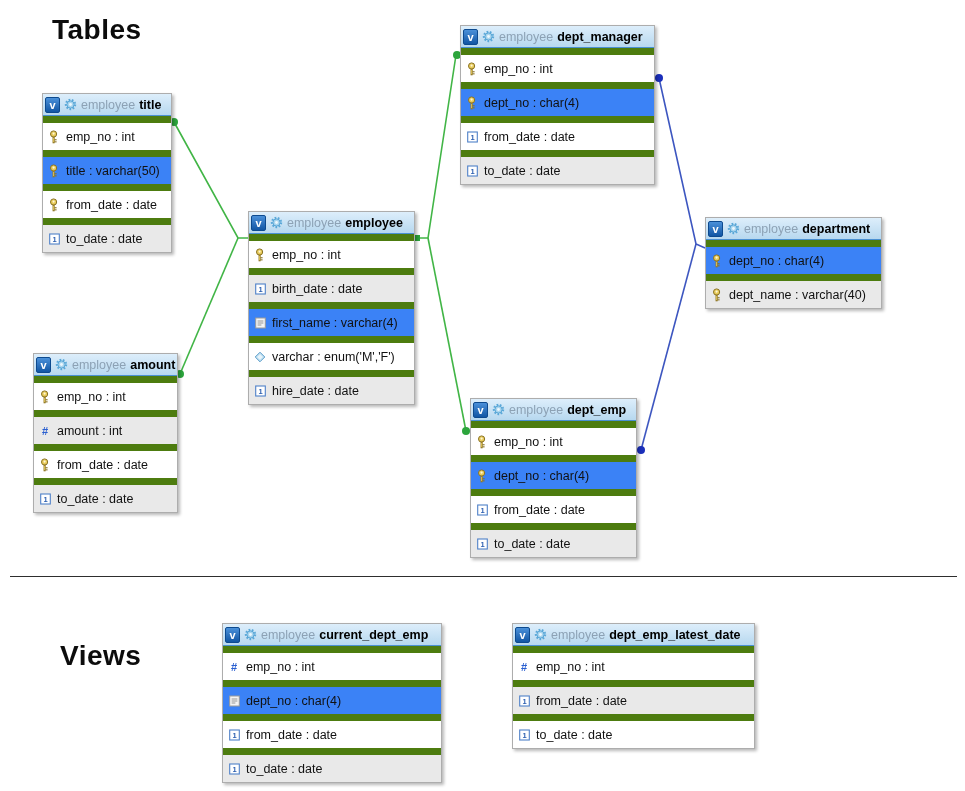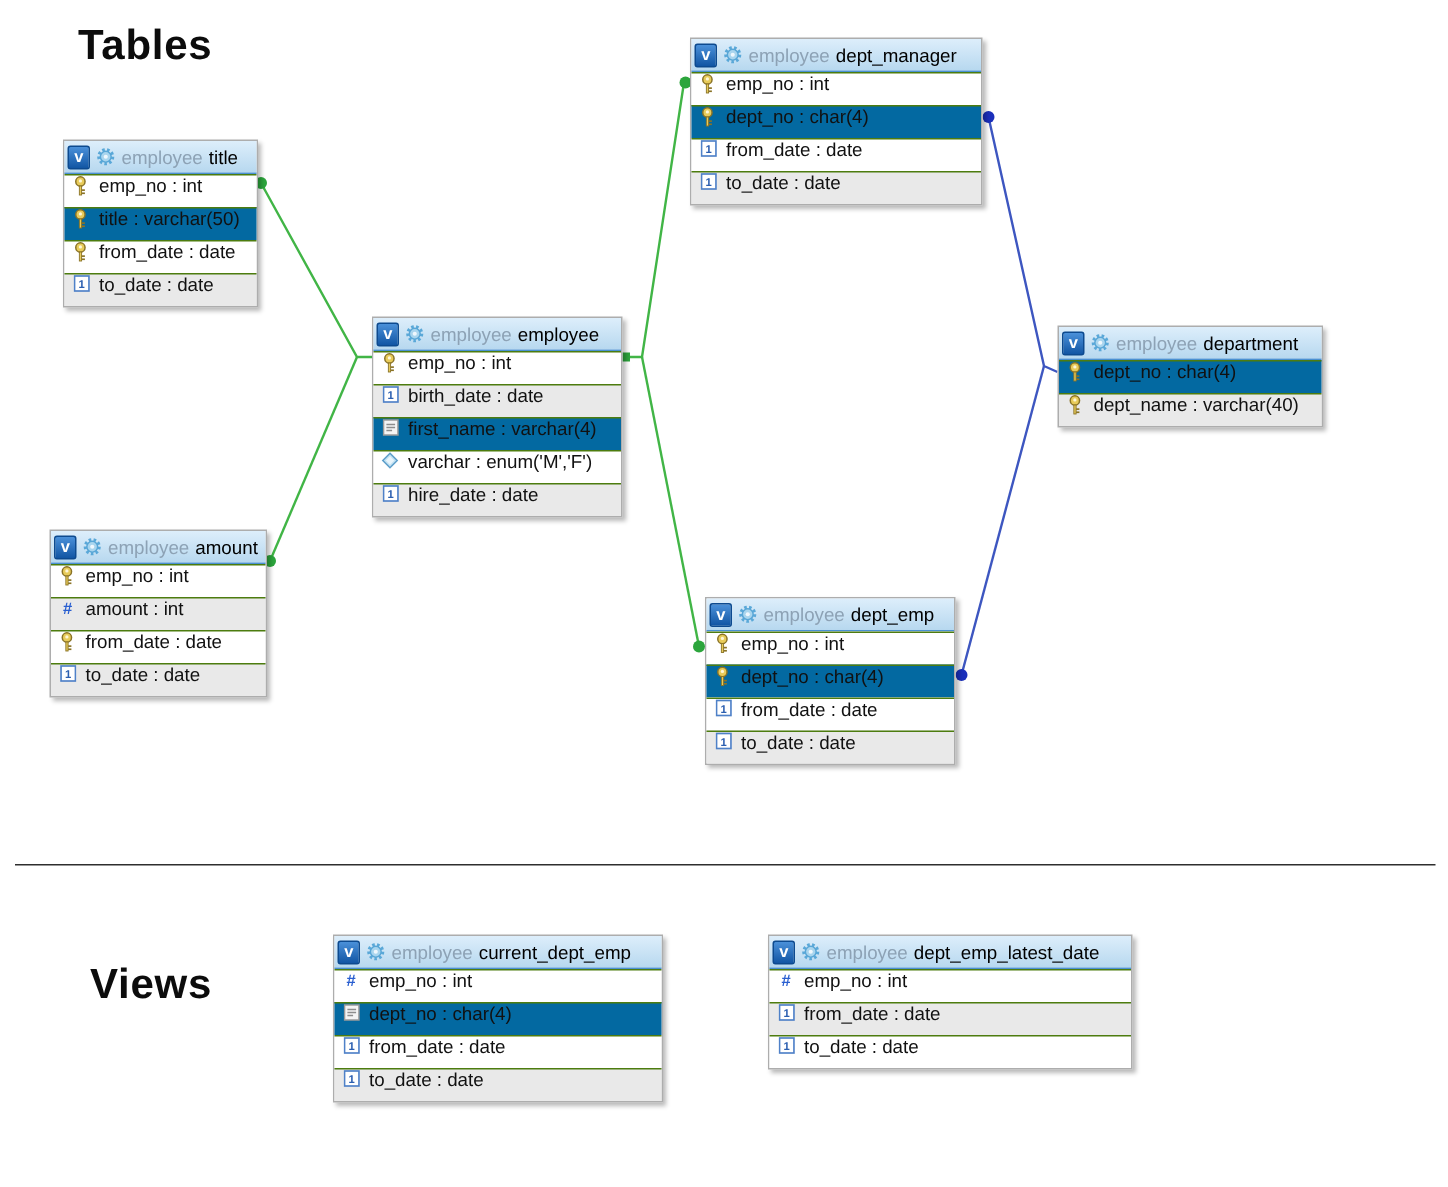--- a/index.html
+++ b/index.html
@@ -36,31 +36,31 @@
   }
   .v-badge {
     width:15px; height:16px; flex:0 0 15px;
     background:linear-gradient(#4a90d9, #1256a4);
     border:1px solid #0d4a8f; border-radius:2px;
     color:#fff; font-weight:bold; font-size:11px; line-height:15px;
     text-align:center; box-sizing:border-box;
   }
   .gear { flex:0 0 13px; height:13px; display:flex; }
   .schema-name { color:#8da2b5; }
-  .table-name  { color:#000; font-weight:normal; }
+  .table-name  { color:#000; font-weight:bold; }
 
   .col-row {
-    height:22px; display:flex; align-items:flex-start; gap:6px;
+    height:34px; display:flex; align-items:center; gap:6px;
     padding:0 5px; box-sizing:border-box;
-    border-top:1px solid #4d7c0f; white-space:nowrap;
+    border-top:7px solid #4d7c0f; white-space:nowrap;
     color:#111; cursor:default;
   }
   .col-row.white { background:#ffffff; }
   .col-row.gray  { background:#e9e9e9; }
-  .col-row.pink  { background:#0369a1; }
+  .col-row.pink  { background:#3b82f6; }
   .col-icon { width:12px; flex:0 0 12px; display:flex; justify-content:center; align-items:center; }
 </style>
 </head>
 <body>
 
 <div id="stage">
   <svg id="wires" width="965" height="791">
       <polyline points="174,122 238,238 248,238" fill="none" stroke="#41b546" stroke-width="1.6"></polyline>
       <circle cx="174" cy="122" r="4" fill="#2ca53c"></circle>
       <polyline points="180,374 238,238" fill="none" stroke="#41b546" stroke-width="1.6"></polyline>

